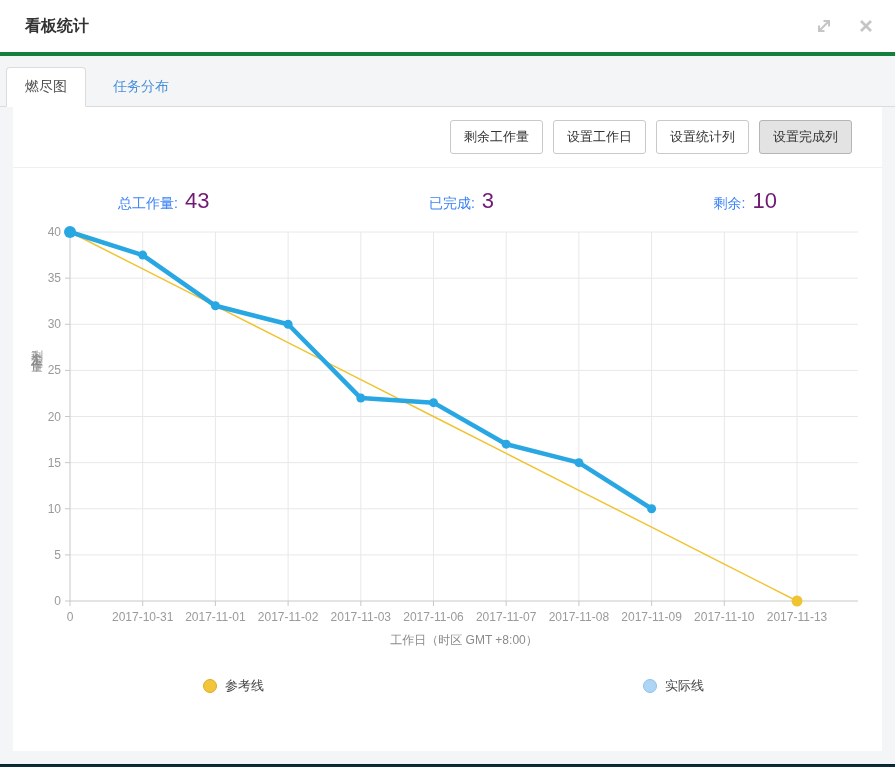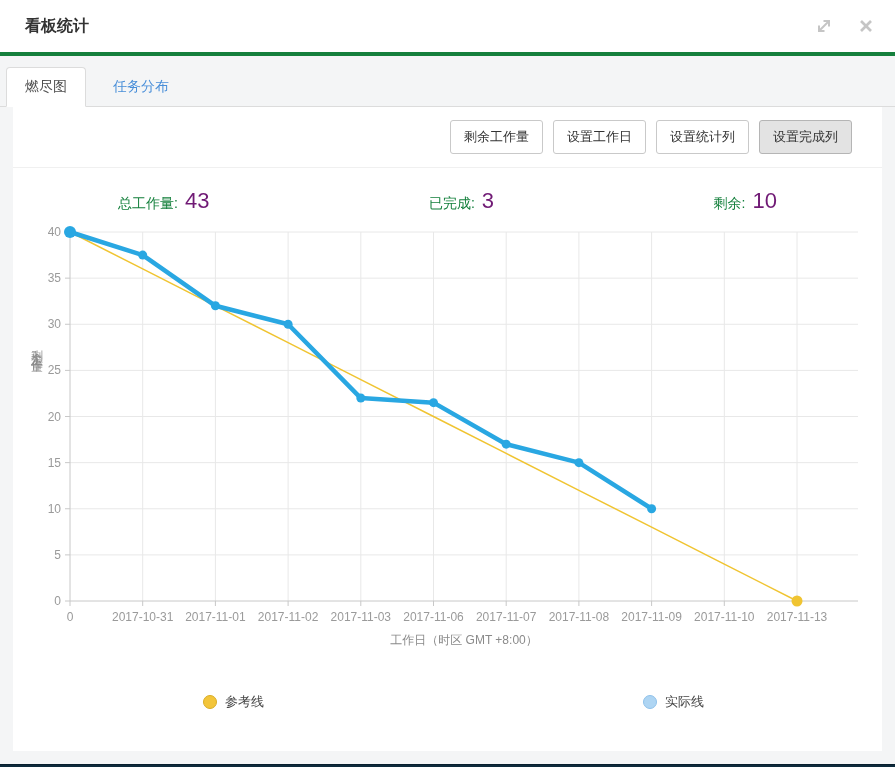--- a/index.html
+++ b/index.html
@@ -27,33 +27,33 @@
   .btn { font-size:13px; color:#333; background:#fff; border:1px solid #c9c9c9;
     border-radius:3px; padding:7px 13px; cursor:pointer;
     font-family:"Liberation Sans","DejaVu Sans",sans-serif; }
   .btn.active { background:#e3e3e3; border-color:#b5b5b5; }
 
   .chart-section { border-top:1px solid #f0f0f0; padding-bottom:56px; }
 
   .stats-row { display:flex; justify-content:space-between; align-items:baseline;
     padding:20px 105px 4px 105px; }
   .stat-item { display:flex; align-items:baseline; }
-  .stat-label { font-size:14px; color:#15803d; }
+  .stat-label { font-size:14px; color:#3b82f6; }
   .stat-value { font-size:22px; color:#701a75; margin-left:7px; line-height:26px; }
 
   .chart-wrap { position:relative; height:412px; }
   .y-axis-title { position:absolute; left:15px; top:122px; writing-mode:vertical-rl;
     font-size:12px; color:#8a8a8a; letter-spacing:3px; }
   svg text { font-family:"Liberation Sans","DejaVu Sans",sans-serif; }
 
   .x-axis-title { width:788px; margin:2px 0 0 57px; text-align:center;
     font-size:12px; color:#8a8a8a; }
 
   .legend-row { position:relative; height:18px; margin-top:28px; }
-  .legend-item { position:absolute; top:16px; display:flex; align-items:center; cursor:pointer; }
+  .legend-item { position:absolute; top:0; display:flex; align-items:center; cursor:pointer; }
   .legend-item.ref { left:190px; }
   .legend-item.actual { left:630px; }
   .legend-dot { width:14px; height:14px; border-radius:50%; display:inline-block; }
   .legend-label { font-size:13px; color:#444; margin-left:8px; }
 
   .bottom-gap { height:13px; }
   .bottom-bar { height:6px; border-top:1px solid #081f2d; }
 </style>
 </head>
 <body>

